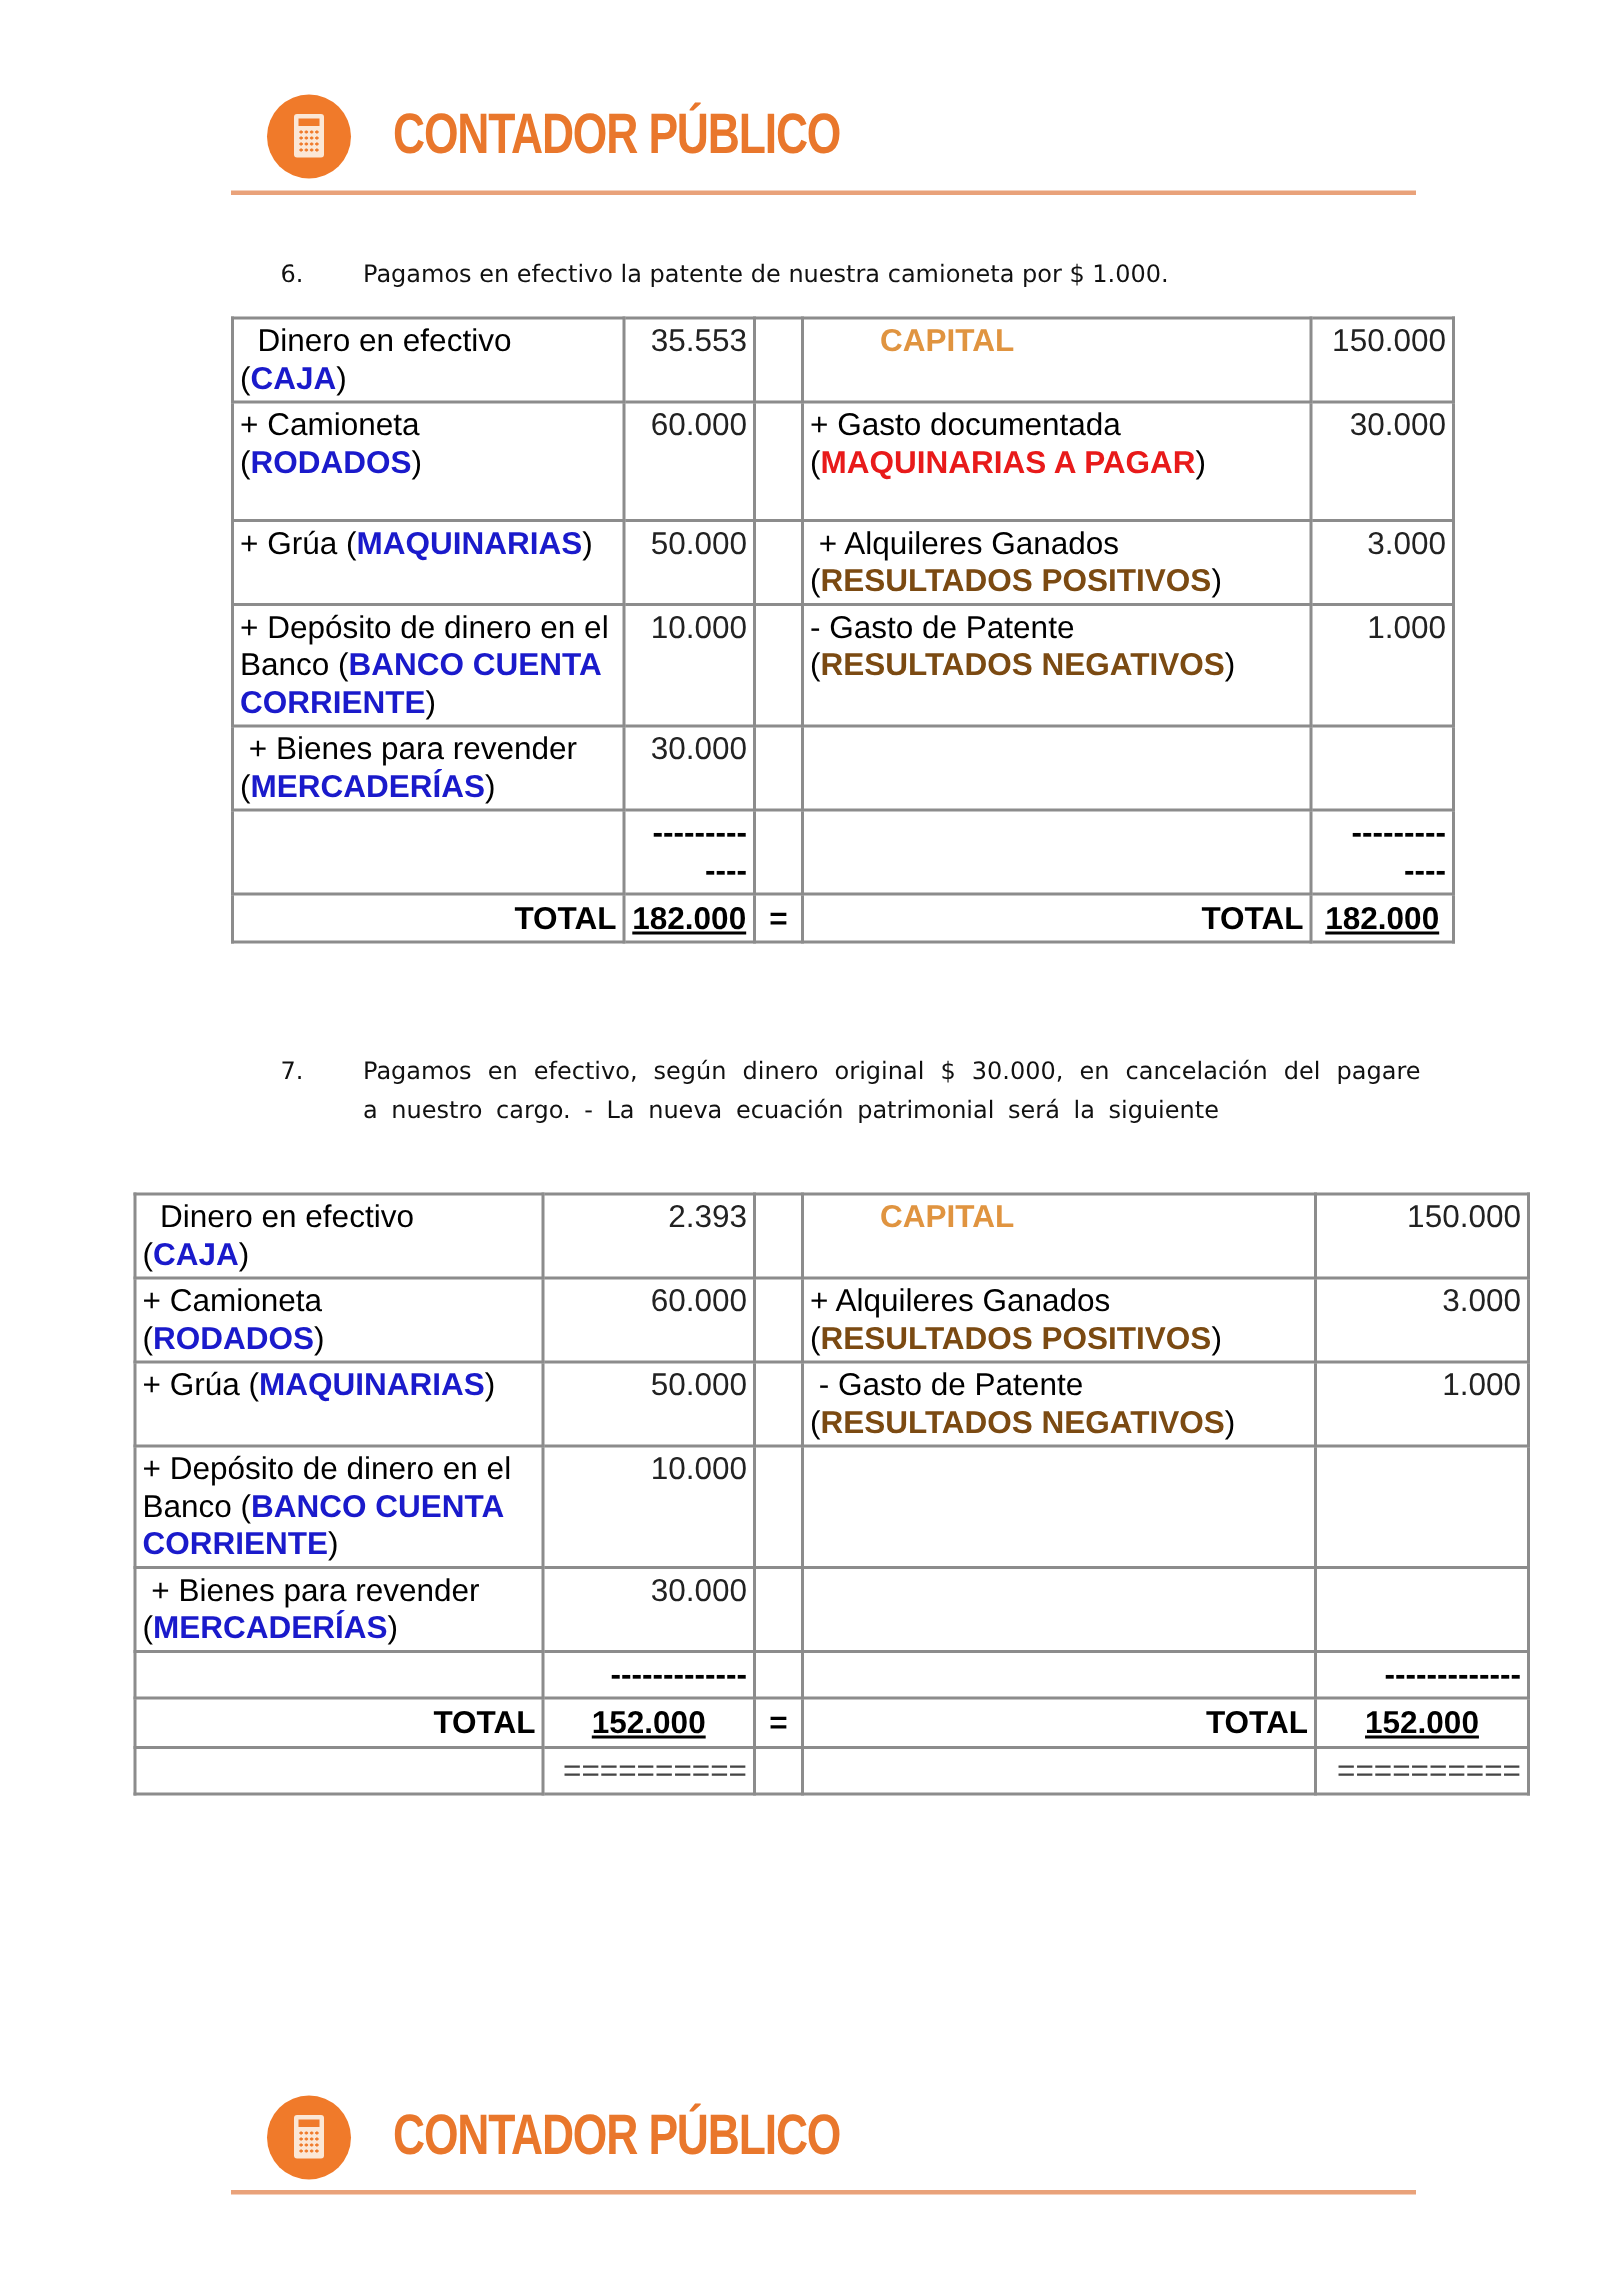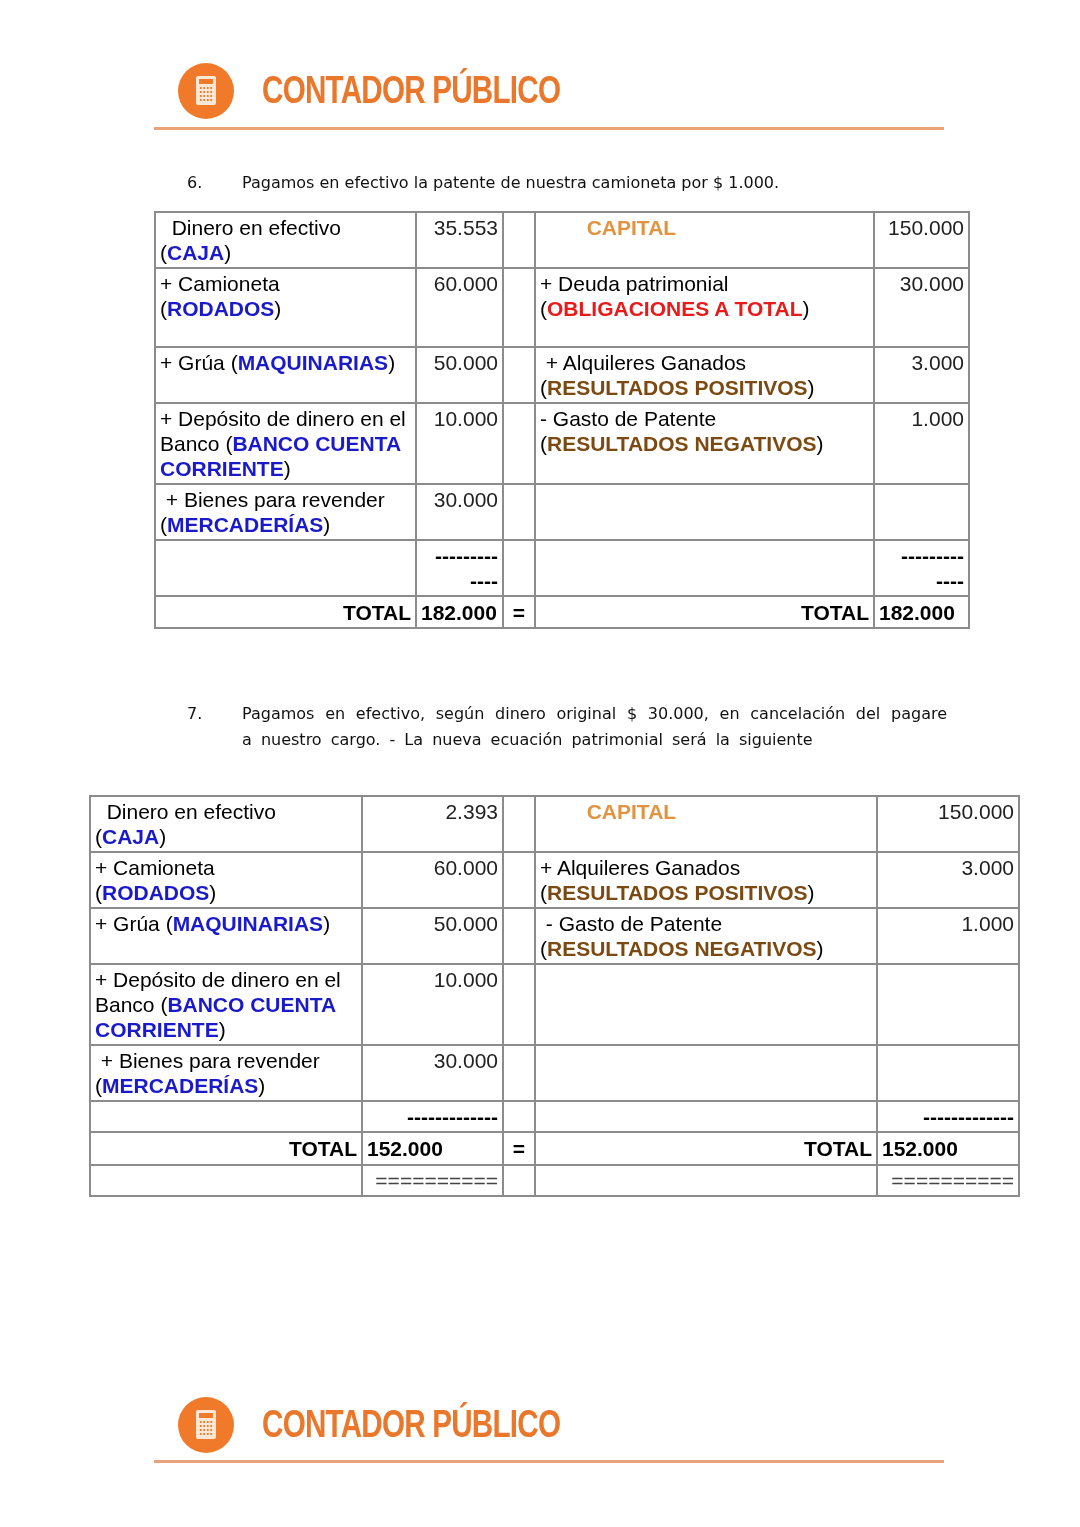--- a/index.html
+++ b/index.html
@@ -15,21 +15,21 @@
   .brand .rule { position: absolute; left: 0; width: 790px; height: 3px; background: #e9a27a; }
 
   .item { position: absolute; font-family: "DejaVu Sans", sans-serif; font-size: 16px; color: #111; line-height: 26px; }
   .item .num { position: absolute; left: 0; top: 0; }
   .item .txt { position: absolute; left: 33px; top: 0; text-align: justify; margin-left: 22px; }
 
   table.eq { position: absolute; border-collapse: collapse; table-layout: fixed; }
   table.eq td { border: 2px solid #8c8c8c; vertical-align: top; padding: 2px 4px; font-family: "Liberation Sans", sans-serif; font-size: 21px; line-height: 25px; }
   td.val { font-family: "Liberation Serif", serif; font-size: 20px; text-align: right; color: #222; }
   td.tot { font-weight: bold; text-align: right; vertical-align: middle !important; }
-  td.totval { font-family: "Liberation Serif", serif; font-weight: bold; font-size: 21px; text-align: left; vertical-align: middle !important; }
+  td.totval { font-family: "Liberation Serif", serif; font-weight: bold; font-size: 21px; text-align: center; vertical-align: middle !important; text-decoration: underline; }
   td.eqsign { font-weight: bold; text-align: center; vertical-align: middle !important; font-size: 20px; }
   .blue { color: #1a1acb; font-weight: bold; text-align: center; }
   .red { color: #e81a1a; font-weight: bold; }
   .brown { color: #7b4a12; font-weight: bold; }
   .gold { color: #e09440; font-weight: bold; text-align: center; }
   .dash { font-weight: bold; font-size: 16px; text-align: right; line-height: 25px; }
   .eqline { font-family: "Liberation Mono", monospace; font-size: 15px; text-align: right; color: #444; }
 </style>
 </head>
 <body>
@@ -63,21 +63,21 @@
     <td>&nbsp;&nbsp;<span>Dinero en efectivo</span><br>(<span class="blue">CAJA</span>)</td>
     <td class="val">35.553</td>
     <td></td>
     <td>&nbsp;&nbsp;&nbsp;&nbsp;&nbsp;&nbsp;&nbsp;&nbsp;<span class="gold">CAPITAL</span></td>
     <td class="val">150.000</td>
   </tr>
   <tr style="height:79px;">
     <td><span>+ Camioneta</span><br>(<span class="blue">RODADOS</span>)</td>
     <td class="val">60.000</td>
     <td></td>
-    <td><span>+ Deuda patrimonial</span> (<span class="red">OBLIGACIONES A TOTAL</span>)</td>
+    <td><span>+ Gasto documentada</span> (<span class="red">MAQUINARIAS A PAGAR</span>)</td>
     <td class="val">30.000</td>
   </tr>
   <tr style="height:54px;">
     <td><span>+ Grúa</span> (<span class="blue">MAQUINARIAS</span>)</td>
     <td class="val">50.000</td>
     <td></td>
     <td>&nbsp;<span>+ Alquileres Ganados</span><br>(<span class="brown">RESULTADOS POSITIVOS</span>)</td>
     <td class="val">3.000</td>
   </tr>
   <tr style="height:79px;">

